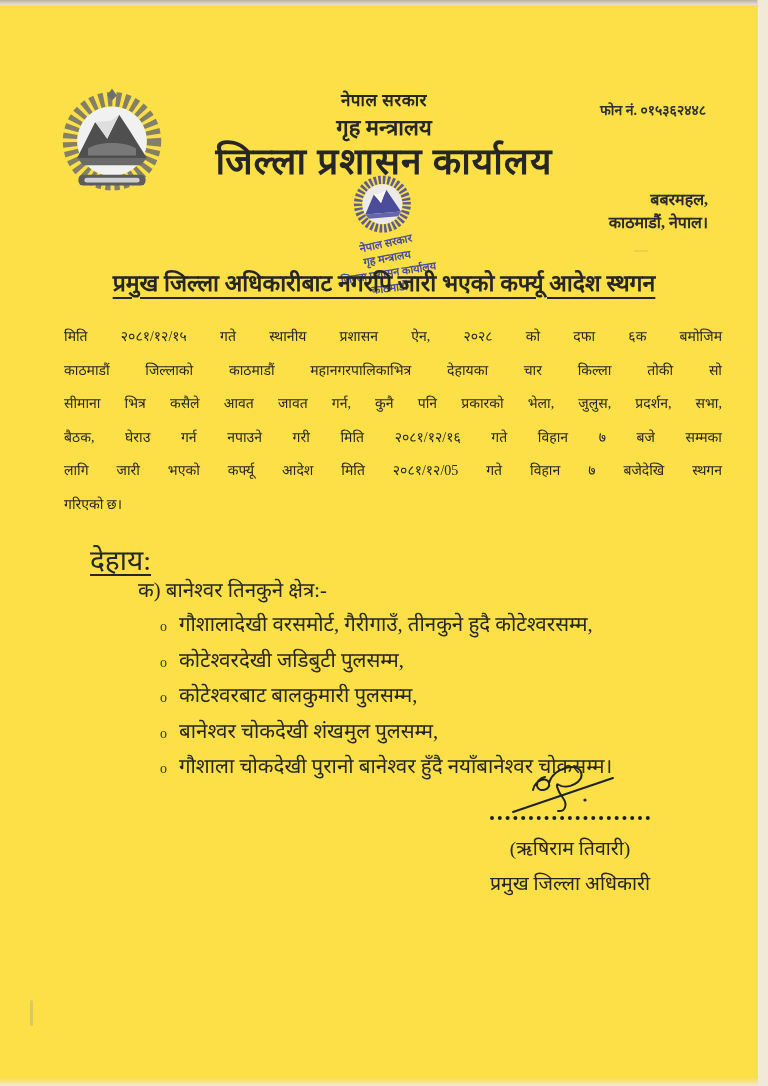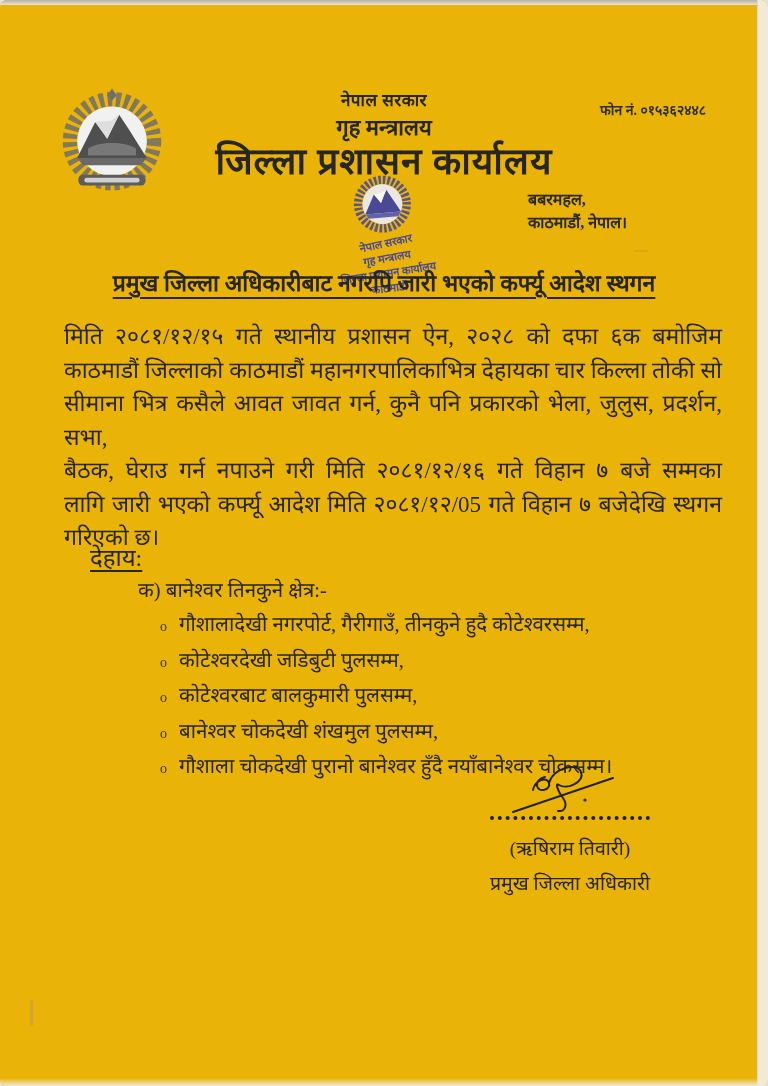--- a/index.html
+++ b/index.html
@@ -1,64 +1,63 @@
 <!DOCTYPE html>
 <html><head>
 <meta charset="utf-8">
 <style>
   html,body{margin:0;padding:0;background:#e9e2d4;}
   *{box-sizing:border-box;}
   .scan{
     position:relative;
     width:768px;height:1086px;
     margin:0 auto;
-    background:#eab308;
+    background:#fde047;
     font-family:"Liberation Serif","DejaVu Serif",serif;
     color:#262626;
     overflow:hidden;
-    border-radius:7px;
   }
   .edge-top{position:absolute;top:0;left:0;width:100%;height:5px;
     background:linear-gradient(#b9b0a0,#e8e4da);}
   .edge-right{position:absolute;top:0;right:0;width:11px;height:100%;
     background:#f2e9d8;border-left:1px solid #e0d8c8;}
   .edge-bottom{position:absolute;bottom:0;left:0;width:100%;height:8px;
     background:linear-gradient(to top,#efe9dc,rgba(239,233,220,0));}
 
   
   .emblem{position:absolute;left:52px;top:86px;width:120px;height:120px;}
   .gov-line{position:absolute;left:0;width:768px;text-align:center;font-weight:bold;}
   .government{top:88px;font-size:17px;letter-spacing:.5px;}
   .ministry{top:111px;font-size:22px;}
   .office{top:134px;font-size:37px;letter-spacing:1px;}
   .phone{position:absolute;top:100px;right:62px;font-size:14px;font-weight:bold;color:#2e2e38;}
-  .address{position:absolute;top:188px;right:60px;width:180px;text-align:left;
+  .address{position:absolute;top:188px;right:60px;width:180px;text-align:right;
     font-weight:bold;font-size:16px;line-height:23px;color:#2a2a30;}
 
   .stamp{position:absolute;left:300px;top:172px;width:170px;text-align:center;
     transform:rotate(-5deg);color:#3c41a3;opacity:.92;}
   .stamp svg{display:block;margin:0 auto;}
   .stamp .s-line{font-weight:bold;line-height:15px;}
   .s1{font-size:11px;transform:rotate(-7deg);}
   .s2{font-size:11px;transform:rotate(-5deg);}
   .s3{font-size:11px;transform:rotate(-4deg);}
   .s4{font-size:11px;transform:rotate(-2deg);}
 
   
   .subject{position:absolute;left:0;top:266px;width:768px;margin:0;
     text-align:center;font-size:23px;font-weight:bold;
     text-decoration:underline;text-underline-offset:6px;text-decoration-thickness:2px;}
 
   
-  .body-text{position:absolute;left:64px;top:320px;width:658px;font-size:23px;}
+  .body-text{position:absolute;left:64px;top:320px;width:658px;font-size:14px;}
   .body-text .line{text-align:justify;text-align-last:justify;line-height:33.5px;}
   .body-text .line-last{text-align:left;text-align-last:left;line-height:33.5px;}
 
   
-  .dehaya{position:absolute;left:90px;top:540px;font-size:24px;
+  .dehaya{position:absolute;left:90px;top:540px;font-size:28px;
     text-decoration:underline;text-underline-offset:4px;}
   .area-label{position:absolute;left:138px;top:575px;font-size:20.5px;text-align:center;}
   .sub-list{position:absolute;left:160px;top:608px;width:560px;
     list-style:none;margin:0;padding:0;}
   .sub-list li{display:flex;align-items:baseline;gap:12px;
     font-size:20.5px;line-height:33.5px;}
   .sub-list .marker{font-size:14px;color:#333;}
 
   
   .date-line{position:absolute;left:64px;top:768px;font-size:20.5px;}
@@ -132,21 +131,21 @@
     <div class="line">बैठक, घेराउ गर्न नपाउने गरी मिति २०८१/१२/१६ गते विहान ७ बजे सम्मका</div>
     <div class="line">लागि जारी भएको कर्फ्यू आदेश मिति २०८१/१२/05 गते विहान ७ बजेदेखि स्थगन</div>
     <div class="line-last">गरिएको छ।</div>
   </div>
 
   <div class="dehaya">देहाय:</div>
   <div class="area-label">क) बानेश्वर तिनकुने क्षेत्र:-</div>
   <ul class="sub-list">
     <li>
       <span class="marker">o</span>
-      <span>गौशालादेखी नगरपोर्ट, गैरीगाउँ, तीनकुने हुदै कोटेश्वरसम्म,</span>
+      <span>गौशालादेखी वरसमोर्ट, गैरीगाउँ, तीनकुने हुदै कोटेश्वरसम्म,</span>
     </li>
     <li>
       <span class="marker">o</span>
       <span>कोटेश्वरदेखी जडिबुटी पुलसम्म,</span>
     </li>
     <li>
       <span class="marker">o</span>
       <span>कोटेश्वरबाट बालकुमारी पुलसम्म,</span>
     </li>
     <li>

